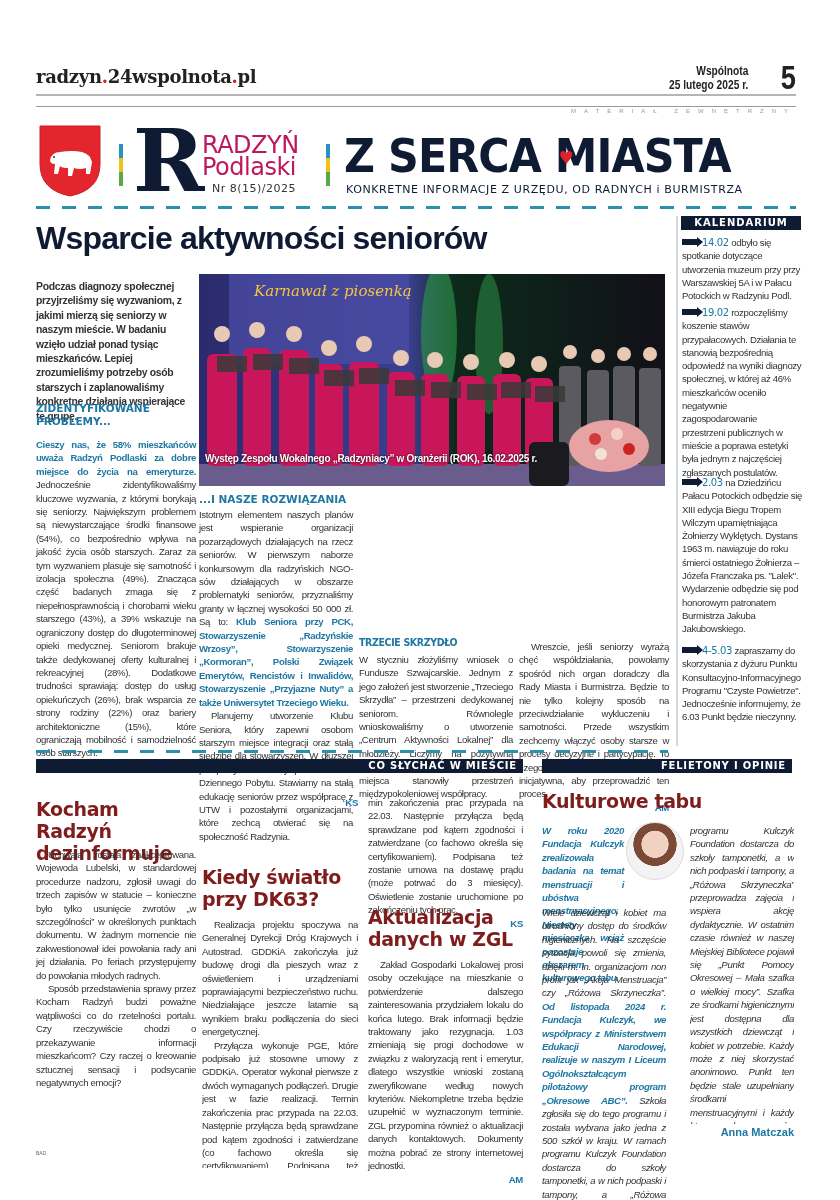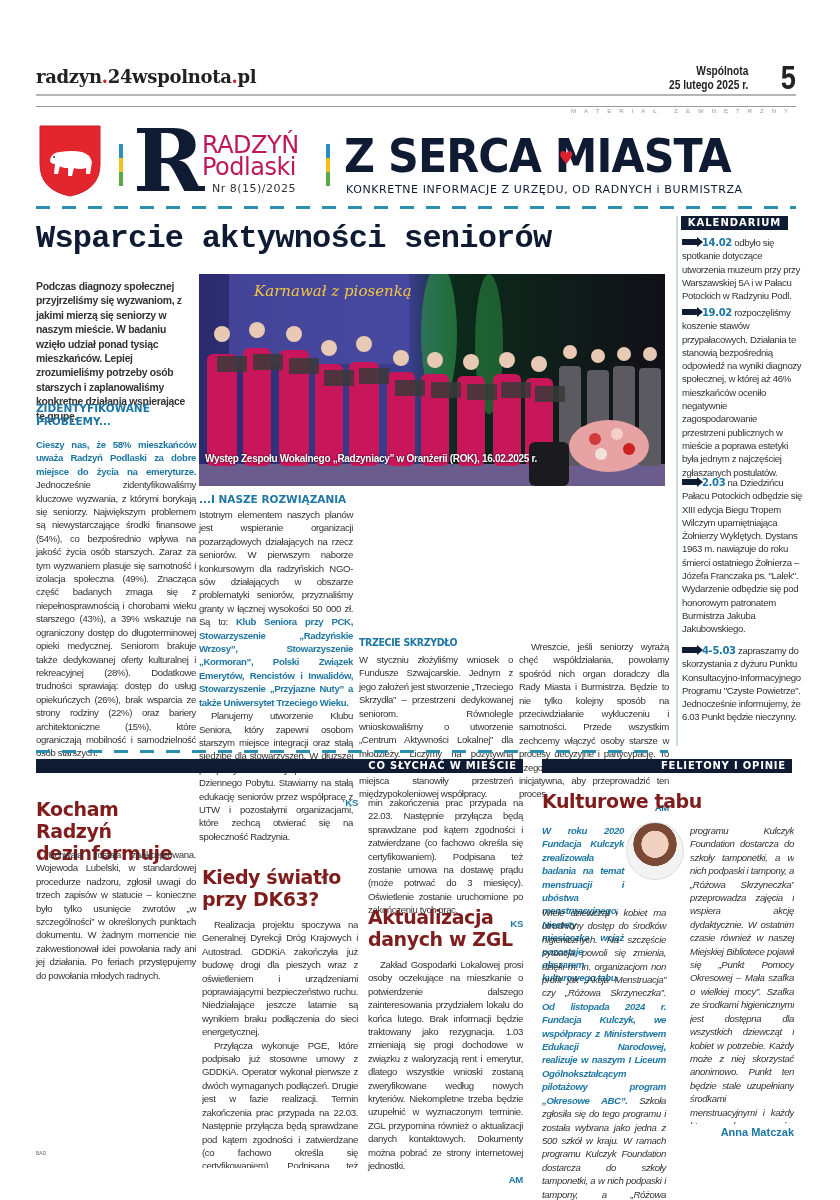--- a/index.html
+++ b/index.html
@@ -23,41 +23,41 @@
   .stripe span { display: block; height: 14px; }
   .bigR { left: 133px; top: 118px; font-family: "DejaVu Serif", serif; font-weight: bold; font-size: 86px; line-height: 86px; color: #0f1b33; }
   .radzyn-title { left: 202px; top: 134px; font-family: "DejaVu Sans", sans-serif; font-weight: normal; font-size: 24px; line-height: 22px; color: #be185d; letter-spacing: -0.5px; }
   .issue-number { left: 212px; top: 182px; font-family: "DejaVu Sans", sans-serif; font-size: 11px; color: #333; letter-spacing: 0.5px; }
   .serca-title { left: 344px; top: 130px; font-family: "DejaVu Sans", sans-serif; font-weight: bold; font-size: 46px; line-height: 52px; color: #0f1b33; letter-spacing: -1px; white-space: nowrap; transform: scaleX(0.93); transform-origin: left top; }
   .heart { color: #e0202a; font-size: 18px; position: absolute; left: 231px; top: 2px; }
   .serca-sub { left: 346px; top: 183px; font-family: "DejaVu Sans", sans-serif; font-size: 11px; color: #0f1b33; letter-spacing: 0.6px; white-space: nowrap; }
   .dash-rule { height: 3px; background: repeating-linear-gradient(90deg, #2b8fae 0 14px, transparent 14px 26px); }
 
   
-  .headline { left: 36px; top: 220px; font-family: Liberation Mono, monospace; font-weight: bold; font-size: 32px; color: #0f1b33; letter-spacing: -0.8px; white-space: nowrap; }
+  .headline { left: 36px; top: 220px; font-family: Liberation Sans, sans-serif; font-weight: bold; font-size: 32px; color: #0f1b33; letter-spacing: -0.8px; white-space: nowrap; }
 
   
   .txt { font-family: "Liberation Sans", sans-serif; font-size: 9.6px; line-height: 13.4px; color: #333; text-align: justify; transform-origin: left top; }
   .narrow { font-stretch: condensed; letter-spacing: -0.35px; }
   .hl { color: #1e77a3; font-weight: bold; }
   .sec-head { font-family: "DejaVu Sans", sans-serif; font-weight: bold; font-size: 10.5px; color: #1e77a3; line-height: 13px; }
   .sig { color: #1e77a3; font-weight: bold; float: right; }
   .indent { text-indent: 12px; }
 
   .lead { left: 36px; top: 280px; width: 160px; font-family: Liberation Sans, sans-serif; font-weight: bold; font-size: 10.4px; line-height: 14.4px; color: #333; letter-spacing: -0.3px; }
 
   
   .photo { left: 199px; top: 274px; width: 466px; height: 212px; overflow: hidden; background: #1a1530; }
   .caption { position: absolute; left: 6px; bottom: 22px; font-family: "Liberation Sans", sans-serif; font-weight: bold; font-size: 10px; color: #fff; letter-spacing: -0.3px; text-shadow: 0 0 2px #000; }
 
   
   .kal-border { left: 676px; top: 216px; width: 2px; height: 530px; background: #cfd9df; }
-  .kal-head { left: 681px; top: 216px; width: 107px; height: 14px; background: #0f1b33; color: #fff; font-family: "DejaVu Sans", sans-serif; font-weight: bold; font-size: 10px; letter-spacing: 1px; text-align: center; line-height: 14px; }
+  .kal-head { left: 681px; top: 216px; width: 120px; height: 14px; background: #0f1b33; color: #fff; font-family: "DejaVu Sans", sans-serif; font-weight: bold; font-size: 10px; letter-spacing: 1px; text-align: center; line-height: 14px; }
   .kal { left: 682px; width: 120px; font-family: "Liberation Sans", sans-serif; font-size: 9.6px; line-height: 13.3px; color: #333; letter-spacing: -0.35px; }
-  .kal .date { color: #1e77a3; font-weight: bold; font-family: "DejaVu Sans", sans-serif; font-size: 10px; }
+  .kal .date { color: #1e77a3; font-weight: normal; font-family: "DejaVu Sans", sans-serif; font-size: 10px; }
   .kal .arrow { display: inline-block; width: 16px; height: 6px; background: #0f1b33; position: relative; margin-right: 4px; vertical-align: 1px; }
   .kal .arrow::after { content: ""; position: absolute; right: -5px; top: -2px; border-left: 6px solid #0f1b33; border-top: 5px solid transparent; border-bottom: 5px solid transparent; }
 
   
   .bar { height: 14px; background: #0f1b33; color: #fff; font-family: "DejaVu Sans", sans-serif; font-weight: bold; font-size: 10px; letter-spacing: 0.8px; line-height: 14px; text-align: right; padding-right: 6px; }
 
   .art-title { font-family: "DejaVu Sans", sans-serif; font-weight: bold; font-size: 19px; line-height: 22px; color: #7f1d1d; letter-spacing: -0.4px; }
 
   .avatar { left: 626px; top: 822px; width: 58px; height: 58px; border-radius: 50%; background: radial-gradient(circle at 50% 38%, #f1d2c0 0 30%, #7b4a36 31% 48%, #f3f3f3 49%); border: 1px solid #ddd; }
   .ital { font-style: italic; }
@@ -222,20 +222,21 @@
   <span class="arrow"></span><span class="date">4-5.03</span>
   <span>zapraszamy do skorzystania z dyżuru Punktu Konsultacyjno-Informacyjnego Programu "Czyste Powietrze". Jednocześnie informujemy, że 6.03 Punkt będzie nieczynny.</span>
 </div>
 
 <div class="abs bar" style="left:36px; top:759px; width:487px;">CO SŁYCHAĆ W MIEŚCIE</div>
 <div class="abs bar" style="left:542px; top:759px; width:250px;">FELIETONY I OPINIE</div>
 
 <div class="abs art-title" style="left:36px; top:798px; width:160px;">Kocham Radzyń dezinformuje</div>
 <div class="abs txt narrow" style="left:36px; top:848px; width:160px;">
   <div class="indent">Uchwała została zaakceptowana. Wojewoda Lubelski, w standardowej procedurze nadzoru, zgłosił uwagi do trzech zapisów w statucie – konieczne było tylko usunięcie zwrotów „w szczególności” w określonych punktach dokumentu. W żadnym momencie nie zakwestionował idei powołania rady ani jej działania. Po feriach przystępujemy do powołania młodych radnych.</div>
+  <div class="indent">Sposób przedstawienia sprawy przez Kocham Radzyń budzi poważne wątpliwości co do rzetelności portalu. Czy rzeczywiście chodzi o przekazywanie informacji mieszkańcom? Czy raczej o kreowanie sztucznej sensacji i podsycanie negatywnych emocji?</div>
 </div>
 <div class="abs tiny" style="left:36px; top:1150px;">BAD</div>
 
 <div class="abs txt narrow" style="left:202px; top:796px; width:156px;">
   <span class="sig">KS</span>
 </div>
 <div class="abs art-title" style="left:202px; top:866px; width:160px;">Kiedy światło przy DK63?</div>
 <div class="abs txt narrow" style="left:202px; top:918px; width:156px; height:250px; overflow:hidden;">
   <div class="indent">Realizacja projektu spoczywa na Generalnej Dyrekcji Dróg Krajowych i Autostrad. GDDKiA zakończyła już budowę drogi dla pieszych wraz z oświetleniem i urządzeniami poprawiającymi bezpieczeństwo ruchu. Niedziałające jeszcze latarnie są wynikiem braku podłączenia do sieci energetycznej.</div>
   <div class="indent">Przyłącza wykonuje PGE, które podpisało już stosowne umowy z GDDKiA. Operator wykonał pierwsze z dwóch wymaganych podłączeń. Drugie jest w fazie realizacji. Termin zakończenia prac przypada na 22.03. Następnie przyłącza będą sprawdzane pod kątem zgodności i zatwierdzane (co fachowo określa się certyfikowaniem). Podpisana też zostanie umowa na dostawę prądu (może potrwać do 3 miesięcy). Oświetlenie zostanie uruchomione po zakończeniu tych prac.</div>

